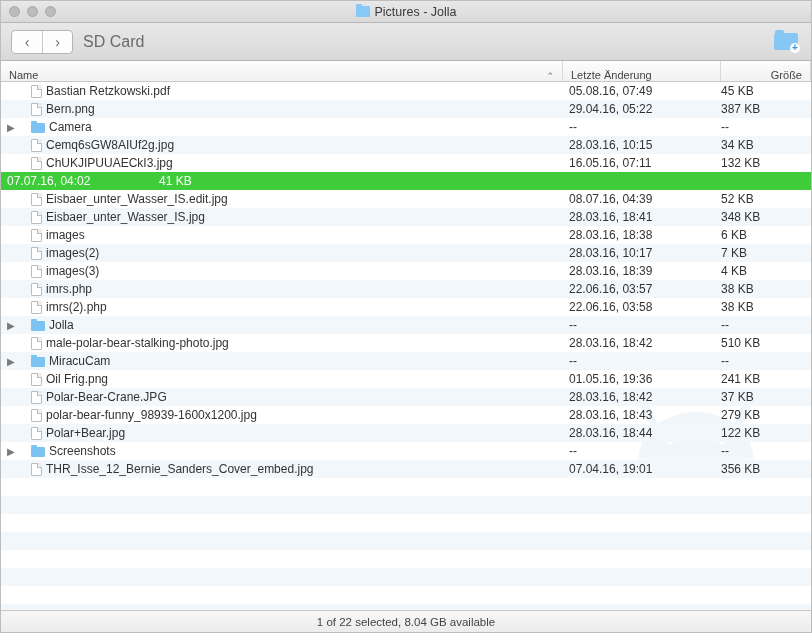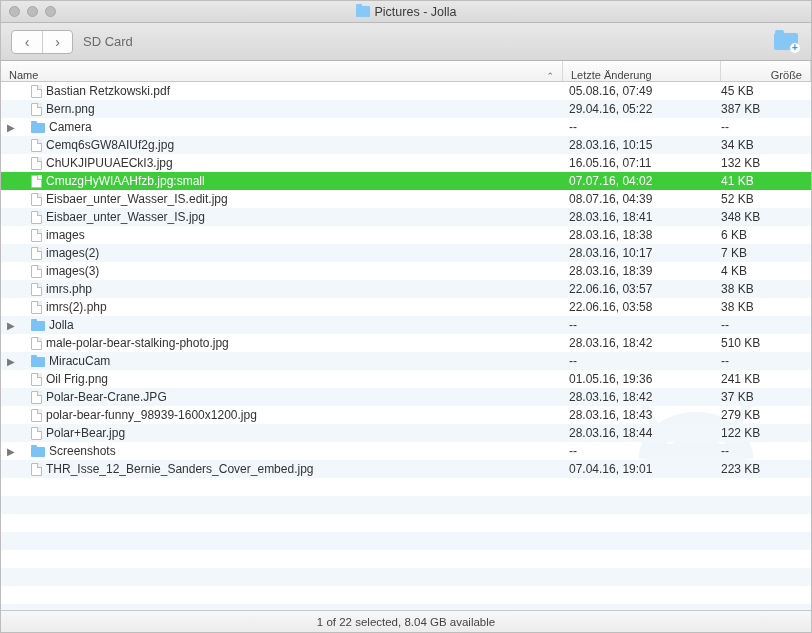--- a/index.html
+++ b/index.html
@@ -57,21 +57,21 @@
   .navbtn {
     width: 30px; height: 22px; display:flex;align-items:center;justify-content:center;
     font-size: 14px; color: #6b6b6b;
   }
   .navbtn + .navbtn { border-left: 1px solid #ccc; }
   .pillbtn {
     background: #9d9d9d; color: #fff;
     border-radius: 4px; padding: 3px 10px;
     font-size: 12.5px; border: 1px solid #8a8a8a;
   }
-  .tablabel { color: #6a6a6a; font-size: 13px; }
+  .tablabel { color: #6a6a6a; font-size: 16px; }
   .spacer { flex: 1; }
   .addfolder {
     width: 30px; height: 24px;
     display:flex;align-items:center;justify-content:center;
     position: relative;
   }
   .addfolder .f {
     width: 24px; height: 17px; background:#86c7f5; border-radius:2px; position:relative;
   }
   .addfolder .f::before{content:"";position:absolute;top:-3px;left:1px;width:9px;height:3px;background:#86c7f5;border-radius:2px 2px 0 0;}
@@ -234,25 +234,20 @@
         <div class="row">
           <div class="cell-name">
             <span class="indent"><span class="disc none">▶</span></span>
             <span class="ic ic-file"></span>
             <span>ChUKJIPUUAECkI3.jpg</span>
           </div>
           <div class="cell-date">16.05.16, 07:11</div>
           <div class="cell-size">132 KB</div>
         </div>
         <div class="row alt sel">
-          <div class="cell-name">
-            <span class="indent"><span class="disc none">▶</span></span>
-            <span class="ic ic-file"></span>
-            <span>CmuzgHyWIAAHfzb.jpg:small</span>
-          </div>
           <div class="cell-date">07.07.16, 04:02</div>
           <div class="cell-size">41 KB</div>
         </div>
         <div class="row">
           <div class="cell-name">
             <span class="indent"><span class="disc none">▶</span></span>
             <span class="ic ic-file"></span>
             <span>Eisbaer_unter_Wasser_IS.edit.jpg</span>
           </div>
           <div class="cell-date">08.07.16, 04:39</div>
@@ -384,21 +379,21 @@
           <div class="cell-date">--</div>
           <div class="cell-size">--</div>
         </div>
         <div class="row alt">
           <div class="cell-name">
             <span class="indent"><span class="disc none">▶</span></span>
             <span class="ic ic-file"></span>
             <span>THR_Isse_12_Bernie_Sanders_Cover_embed.jpg</span>
           </div>
           <div class="cell-date">07.04.16, 19:01</div>
-          <div class="cell-size">223 KB</div>
+          <div class="cell-size">356 KB</div>
         </div>
         <div class="row blank-even"></div>
         <div class="row blank-odd"></div>
         <div class="row blank-even"></div>
         <div class="row blank-odd"></div>
         <div class="row blank-even"></div>
         <div class="row blank-odd"></div>
         <div class="row blank-even"></div>
         <div class="row blank-odd"></div>
       </div>

